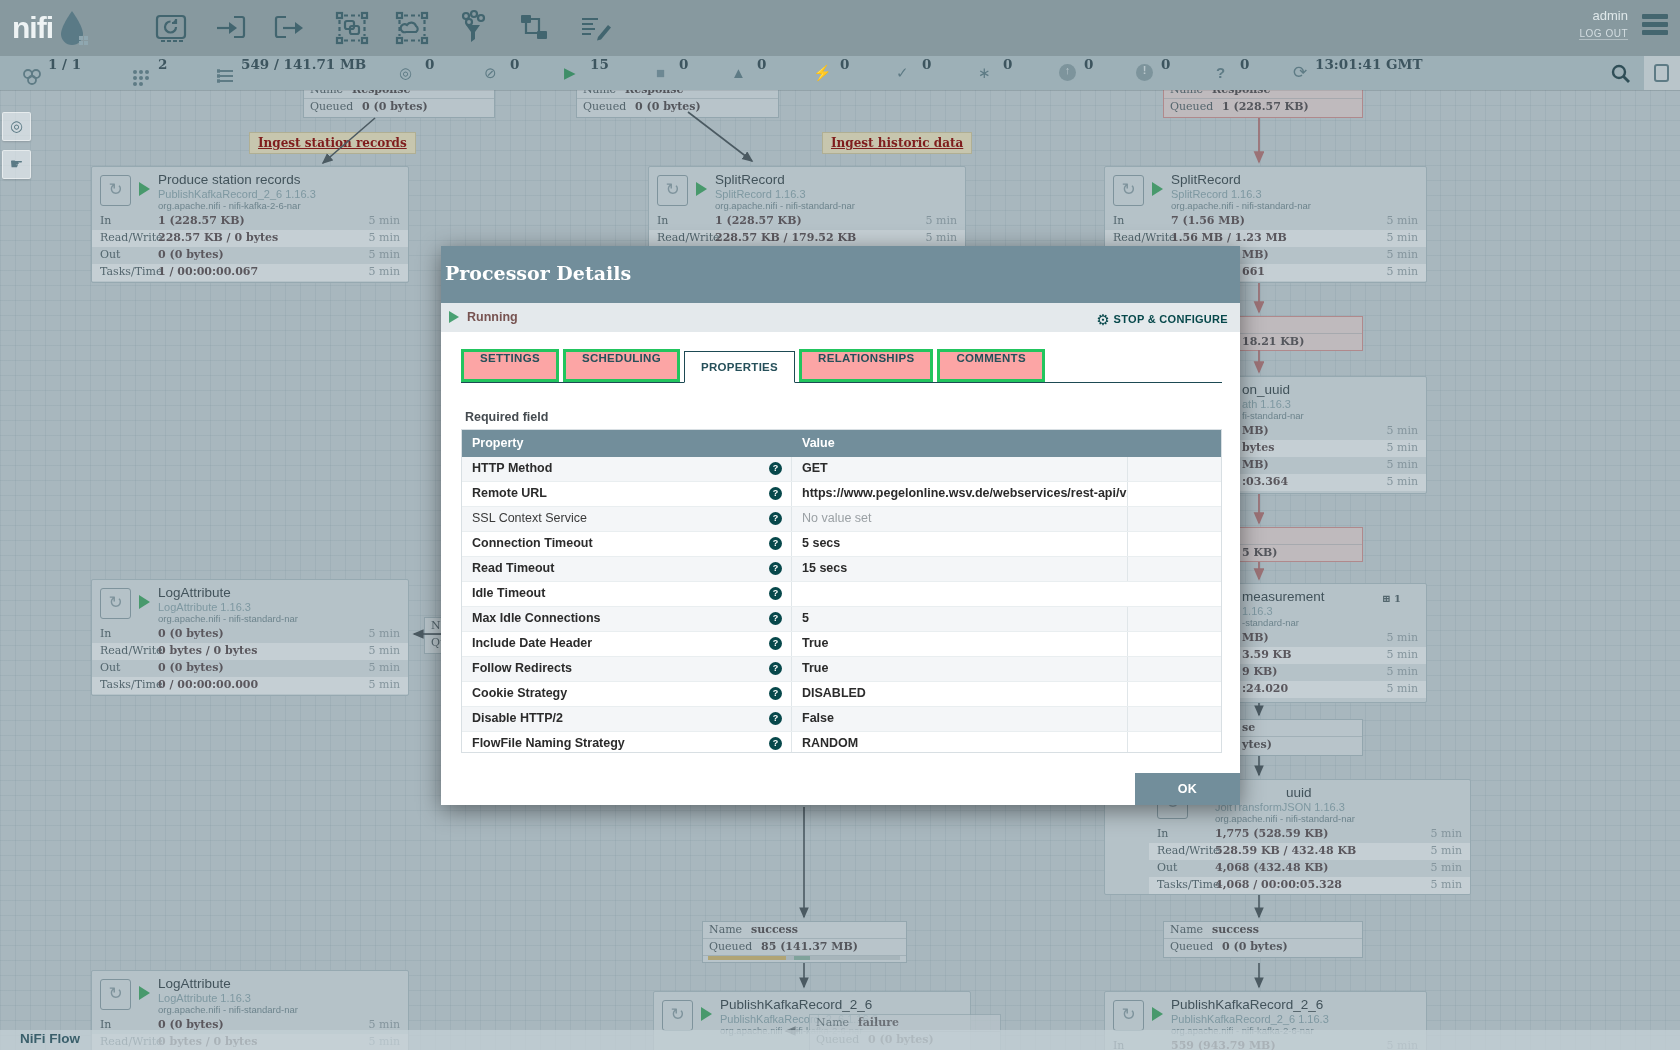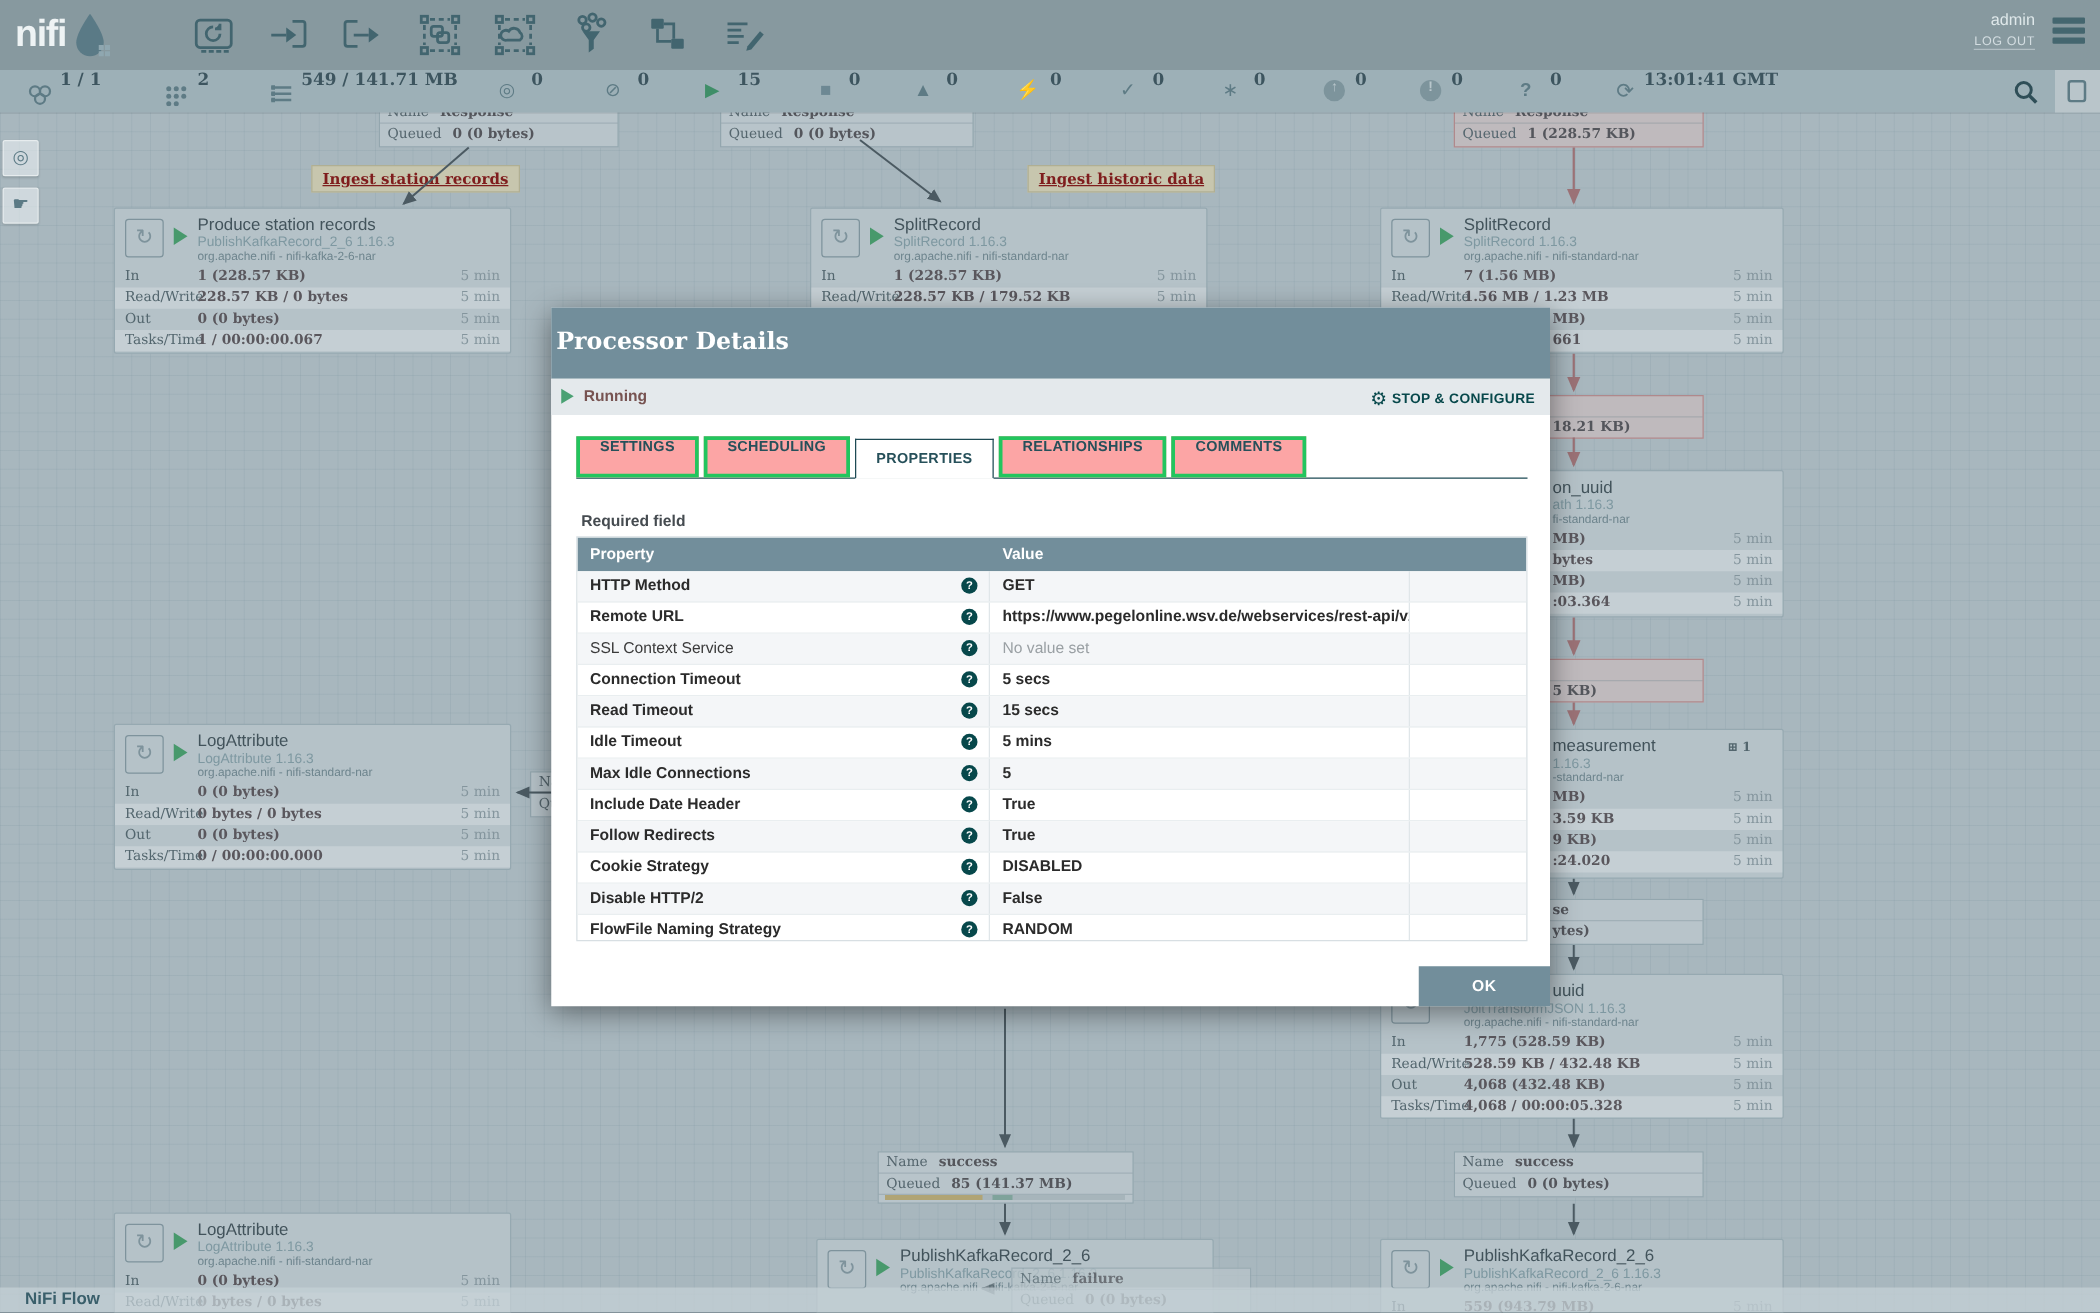--- a/index.html
+++ b/index.html
@@ -263,21 +263,21 @@
     <div class="srow">
         <span class="sv">9 KB)</span>
         <span class="sp">5 min</span>
       </div>
     <div class="srow">
         <span class="sv">:24.020</span>
         <span class="sp">5 min</span>
       </div>
   </div>
 
-  <div class="proc jt" style="left:1104px;top:779px;width:321px;height:114px;">
+  <div class="proc jt" style="left:1104px;top:779px;width:321px;height:114px;padding-left:44px;">
     <div class="phd">
       <span class="ibox">↻</span>
       <div class="t1">uuid</div>
       <div class="t2">JoltTransformJSON 1.16.3</div>
       <div class="t3">org.apache.nifi - nifi-standard-nar</div>
     </div>
     <div class="srow">
         <span class="sl">In</span>
         <span class="sv">1,775 (528.59 KB)</span>
         <span class="sp">5 min</span>
@@ -673,21 +673,20 @@
             <span class="help">?</span>
           </div>
           <div class="vc">15 secs</div>
           <div class="xc"></div>
         </div>
       <div class="prow">
           <div class="pc">
             <span class="pn">Idle Timeout</span>
             <span class="help">?</span>
           </div>
-          <div class="vc">5 mins</div>
           <div class="xc"></div>
         </div>
       <div class="prow">
           <div class="pc">
             <span class="pn">Max Idle Connections</span>
             <span class="help">?</span>
           </div>
           <div class="vc">5</div>
           <div class="xc"></div>
         </div>

